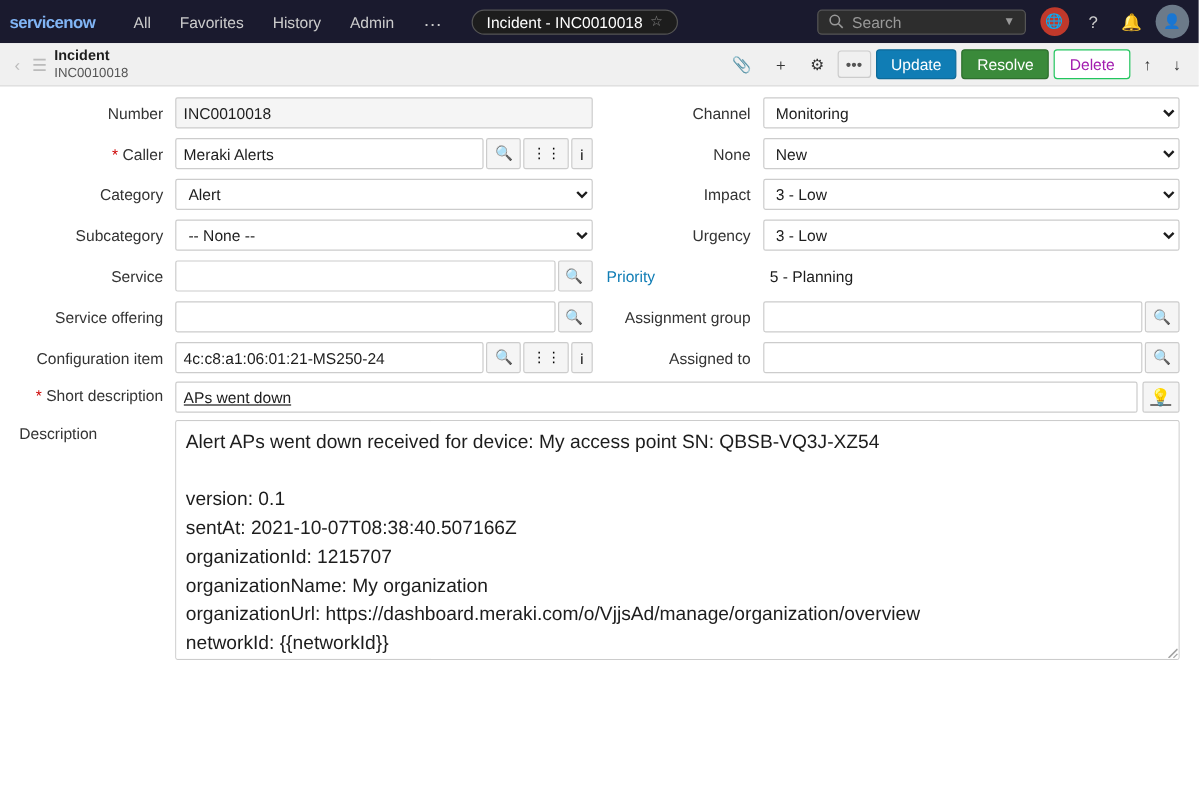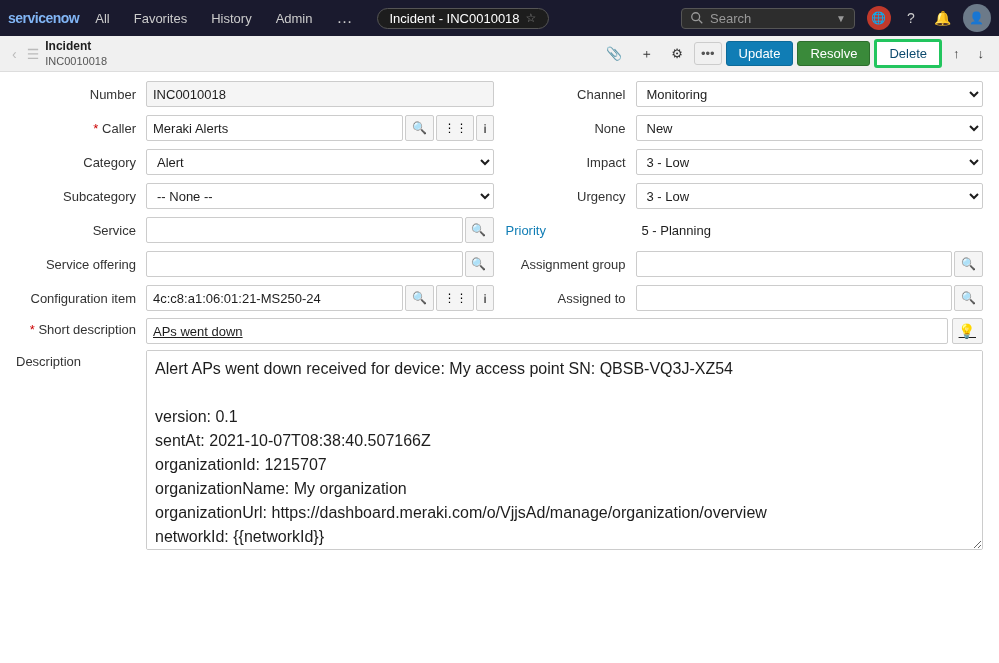--- a/index.html
+++ b/index.html
@@ -7,21 +7,21 @@
 
     
     .top-nav {
       display: flex;
       align-items: center;
       background: #1a1a2e;
       height: 36px;
       padding: 0 8px;
       gap: 8px;
     }
-    .top-nav .logo { color: #fff; font-weight: bold; font-size: 14px; margin-right: 0; display: flex; align-items: center; gap: 4px; }
+    .top-nav .logo { color: #fff; font-weight: bold; font-size: 14px; margin-right: 16px; display: flex; align-items: center; gap: 4px; }
     .top-nav .logo span { color: #81b5f5; }
     .nav-item { color: #ccc; font-size: 13px; padding: 0 8px; cursor: pointer; }
     .more-btn { color: #ccc; font-size: 16px; cursor: pointer; }
     .incident-badge {
       background: #1d1d1d;
       color: #fff;
       border: 1px solid #555;
       border-radius: 16px;
       padding: 2px 12px;
       font-size: 13px;
@@ -69,21 +69,21 @@
     .back-btn, .forward-btn { color: #333; cursor: pointer; font-size: 14px; padding: 2px 4px; }
     .back-btn.disabled { color: #bbb; cursor: default; }
     .breadcrumb-area { display: flex; flex-direction: column; font-size: 11px; line-height: 1.3; }
     .breadcrumb-title { font-weight: 600; font-size: 12px; }
     .breadcrumb-sub { color: #555; font-size: 11px; }
     .toolbar-spacer { flex: 1; }
     .toolbar-actions { display: flex; align-items: center; gap: 4px; }
     .icon-btn { background: none; border: 1px solid transparent; border-radius: 3px; padding: 3px 6px; cursor: pointer; color: #333; font-size: 13px; }
     .btn-primary { background: #107db5; color: #fff; border: 1px solid #0d6a99; border-radius: 3px; padding: 4px 12px; cursor: pointer; font-size: 13px; font-weight: 500; }
     .btn-success { background: #3a8a3a; color: #fff; border: 1px solid #2d6e2d; border-radius: 3px; padding: 4px 12px; cursor: pointer; font-size: 13px; font-weight: 500; }
-    .btn-danger { background: #fff; color: #0c4a6e; border: 3px solid #22c55e; border-radius: 3px; padding: 4px 12px; cursor: pointer; font-size: 13px; font-weight: 500; }
+    .btn-danger { background: #fff; color: #a21caf; border: 1px solid #22c55e; border-radius: 3px; padding: 4px 12px; cursor: pointer; font-size: 13px; font-weight: 500; }
     .dots-btn { background: none; border: 1px solid #ccc; border-radius: 3px; padding: 3px 6px; cursor: pointer; color: #555; font-size: 13px; }
 
     
     .form-container {
       overflow-y: auto;
       height: calc(663px - 72px);
       padding: 8px 16px 16px;
     }
     .form-grid {
       display: grid;

